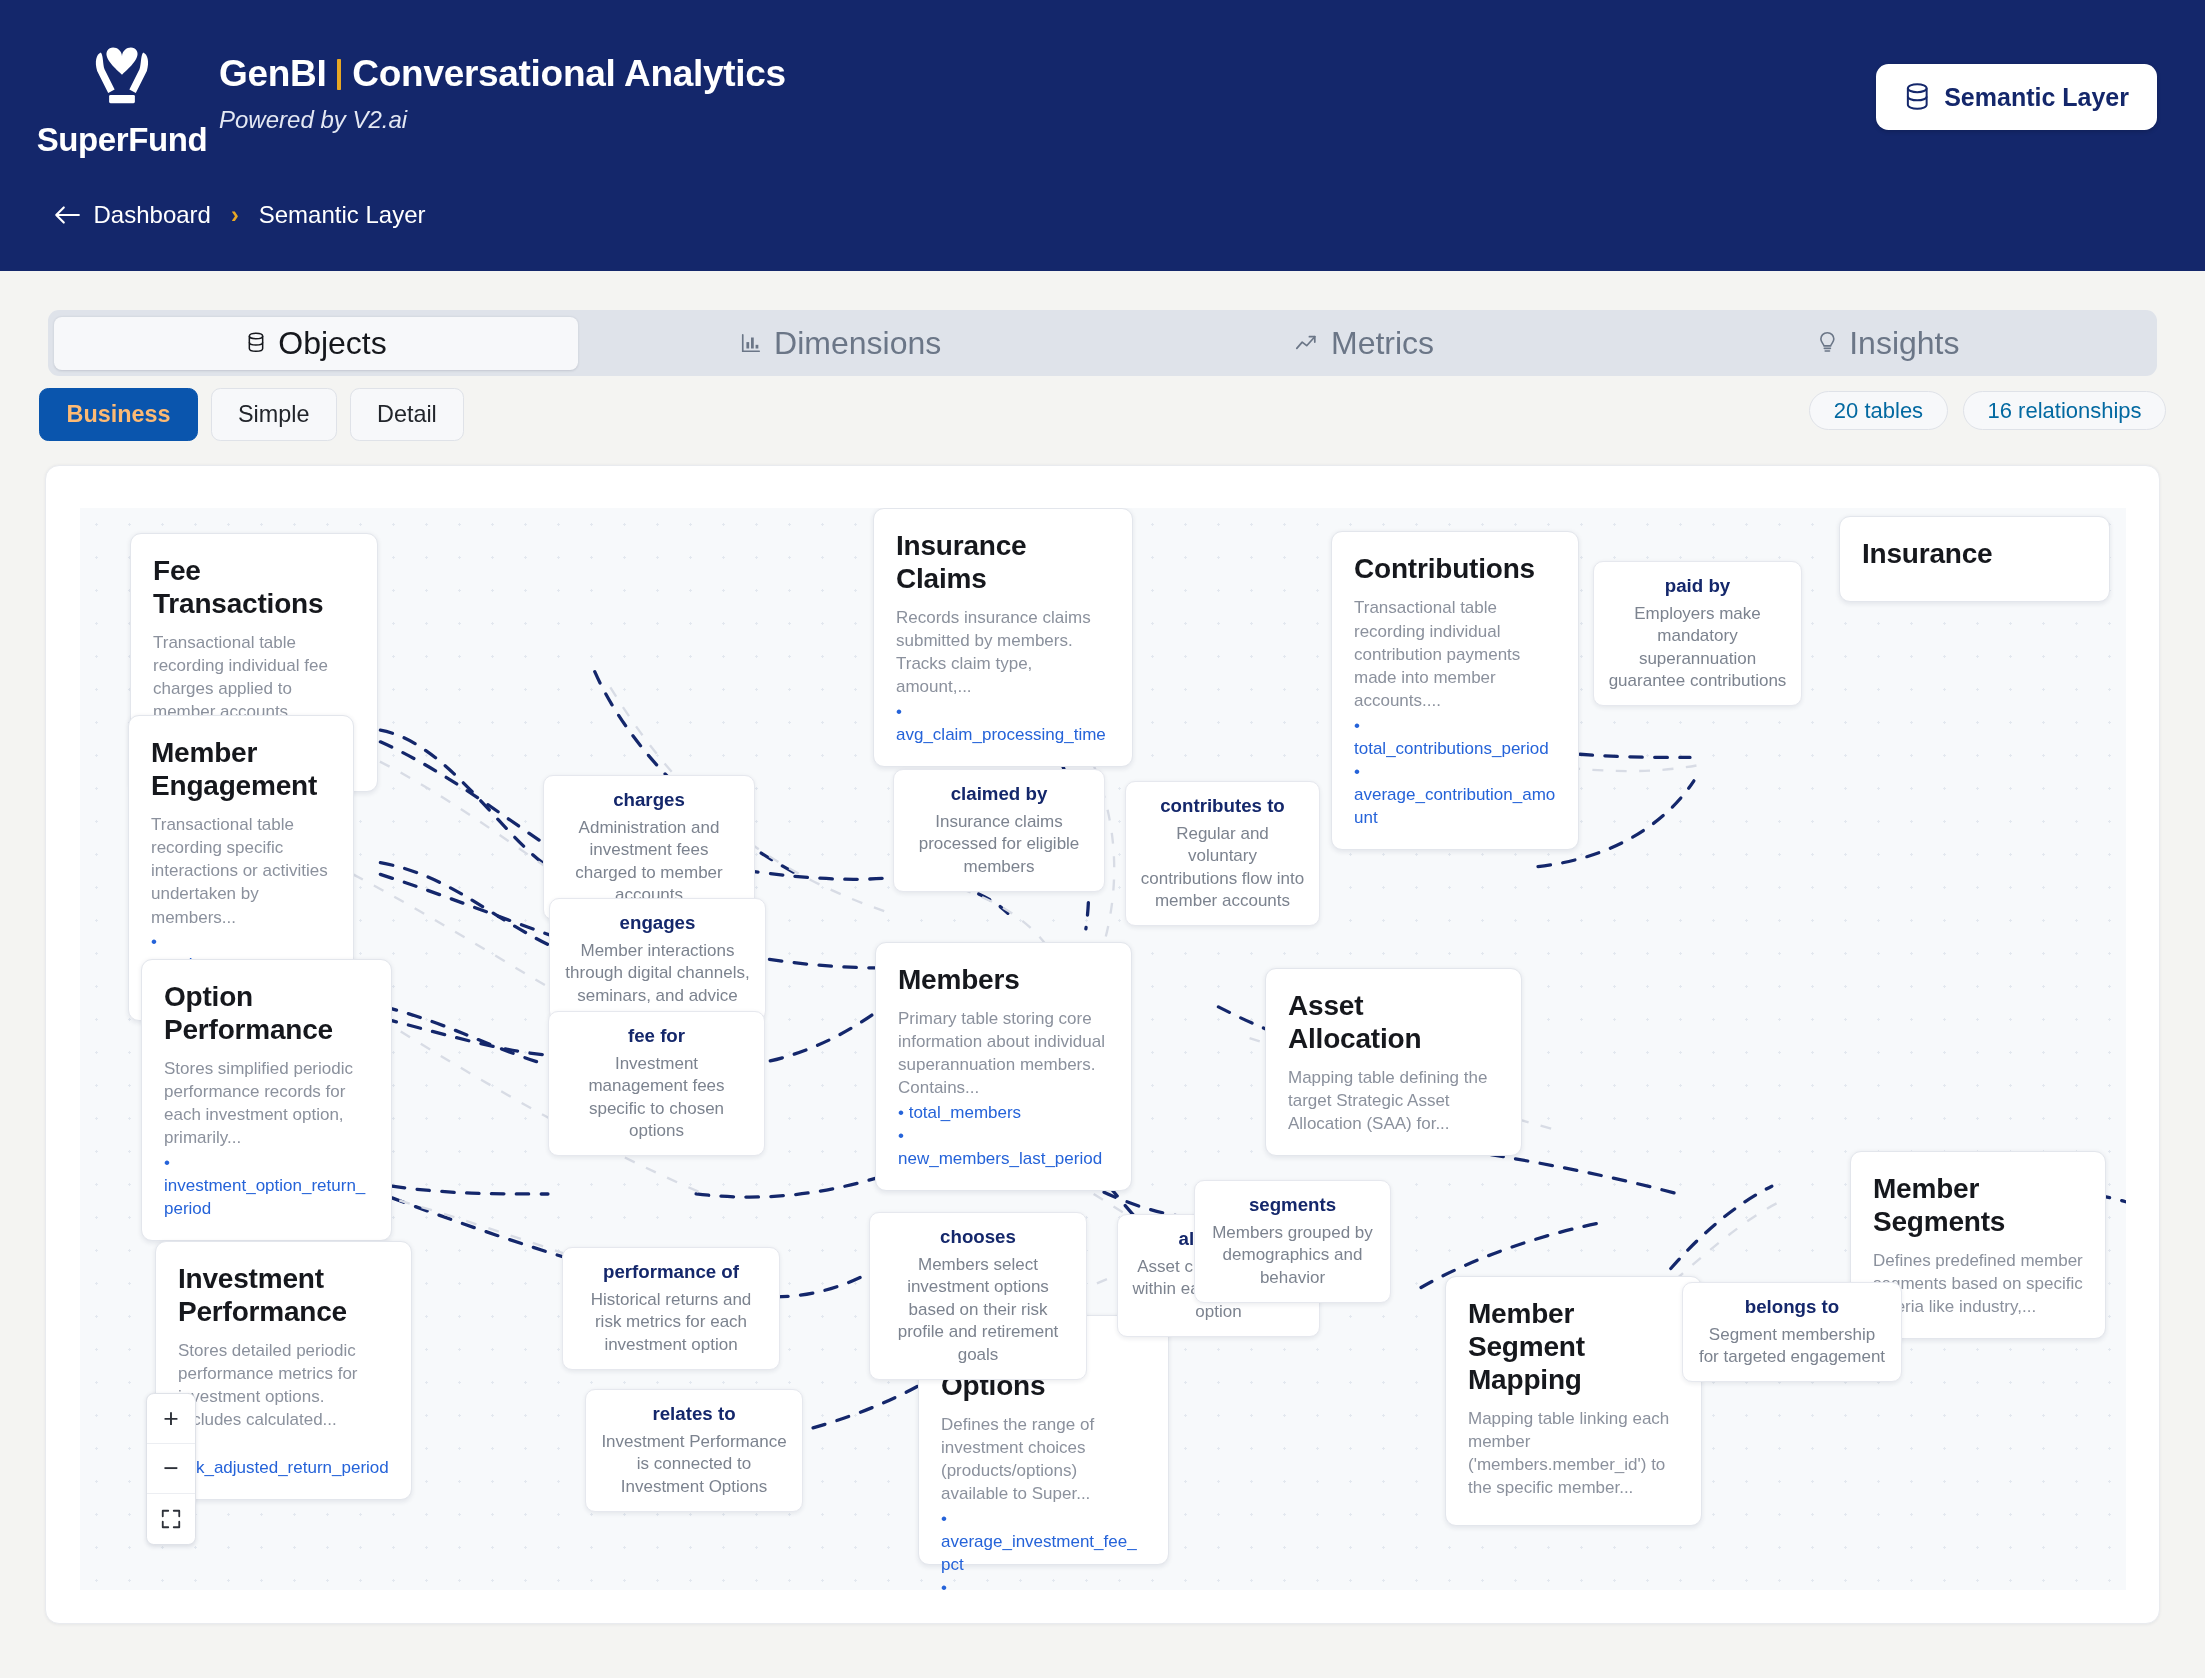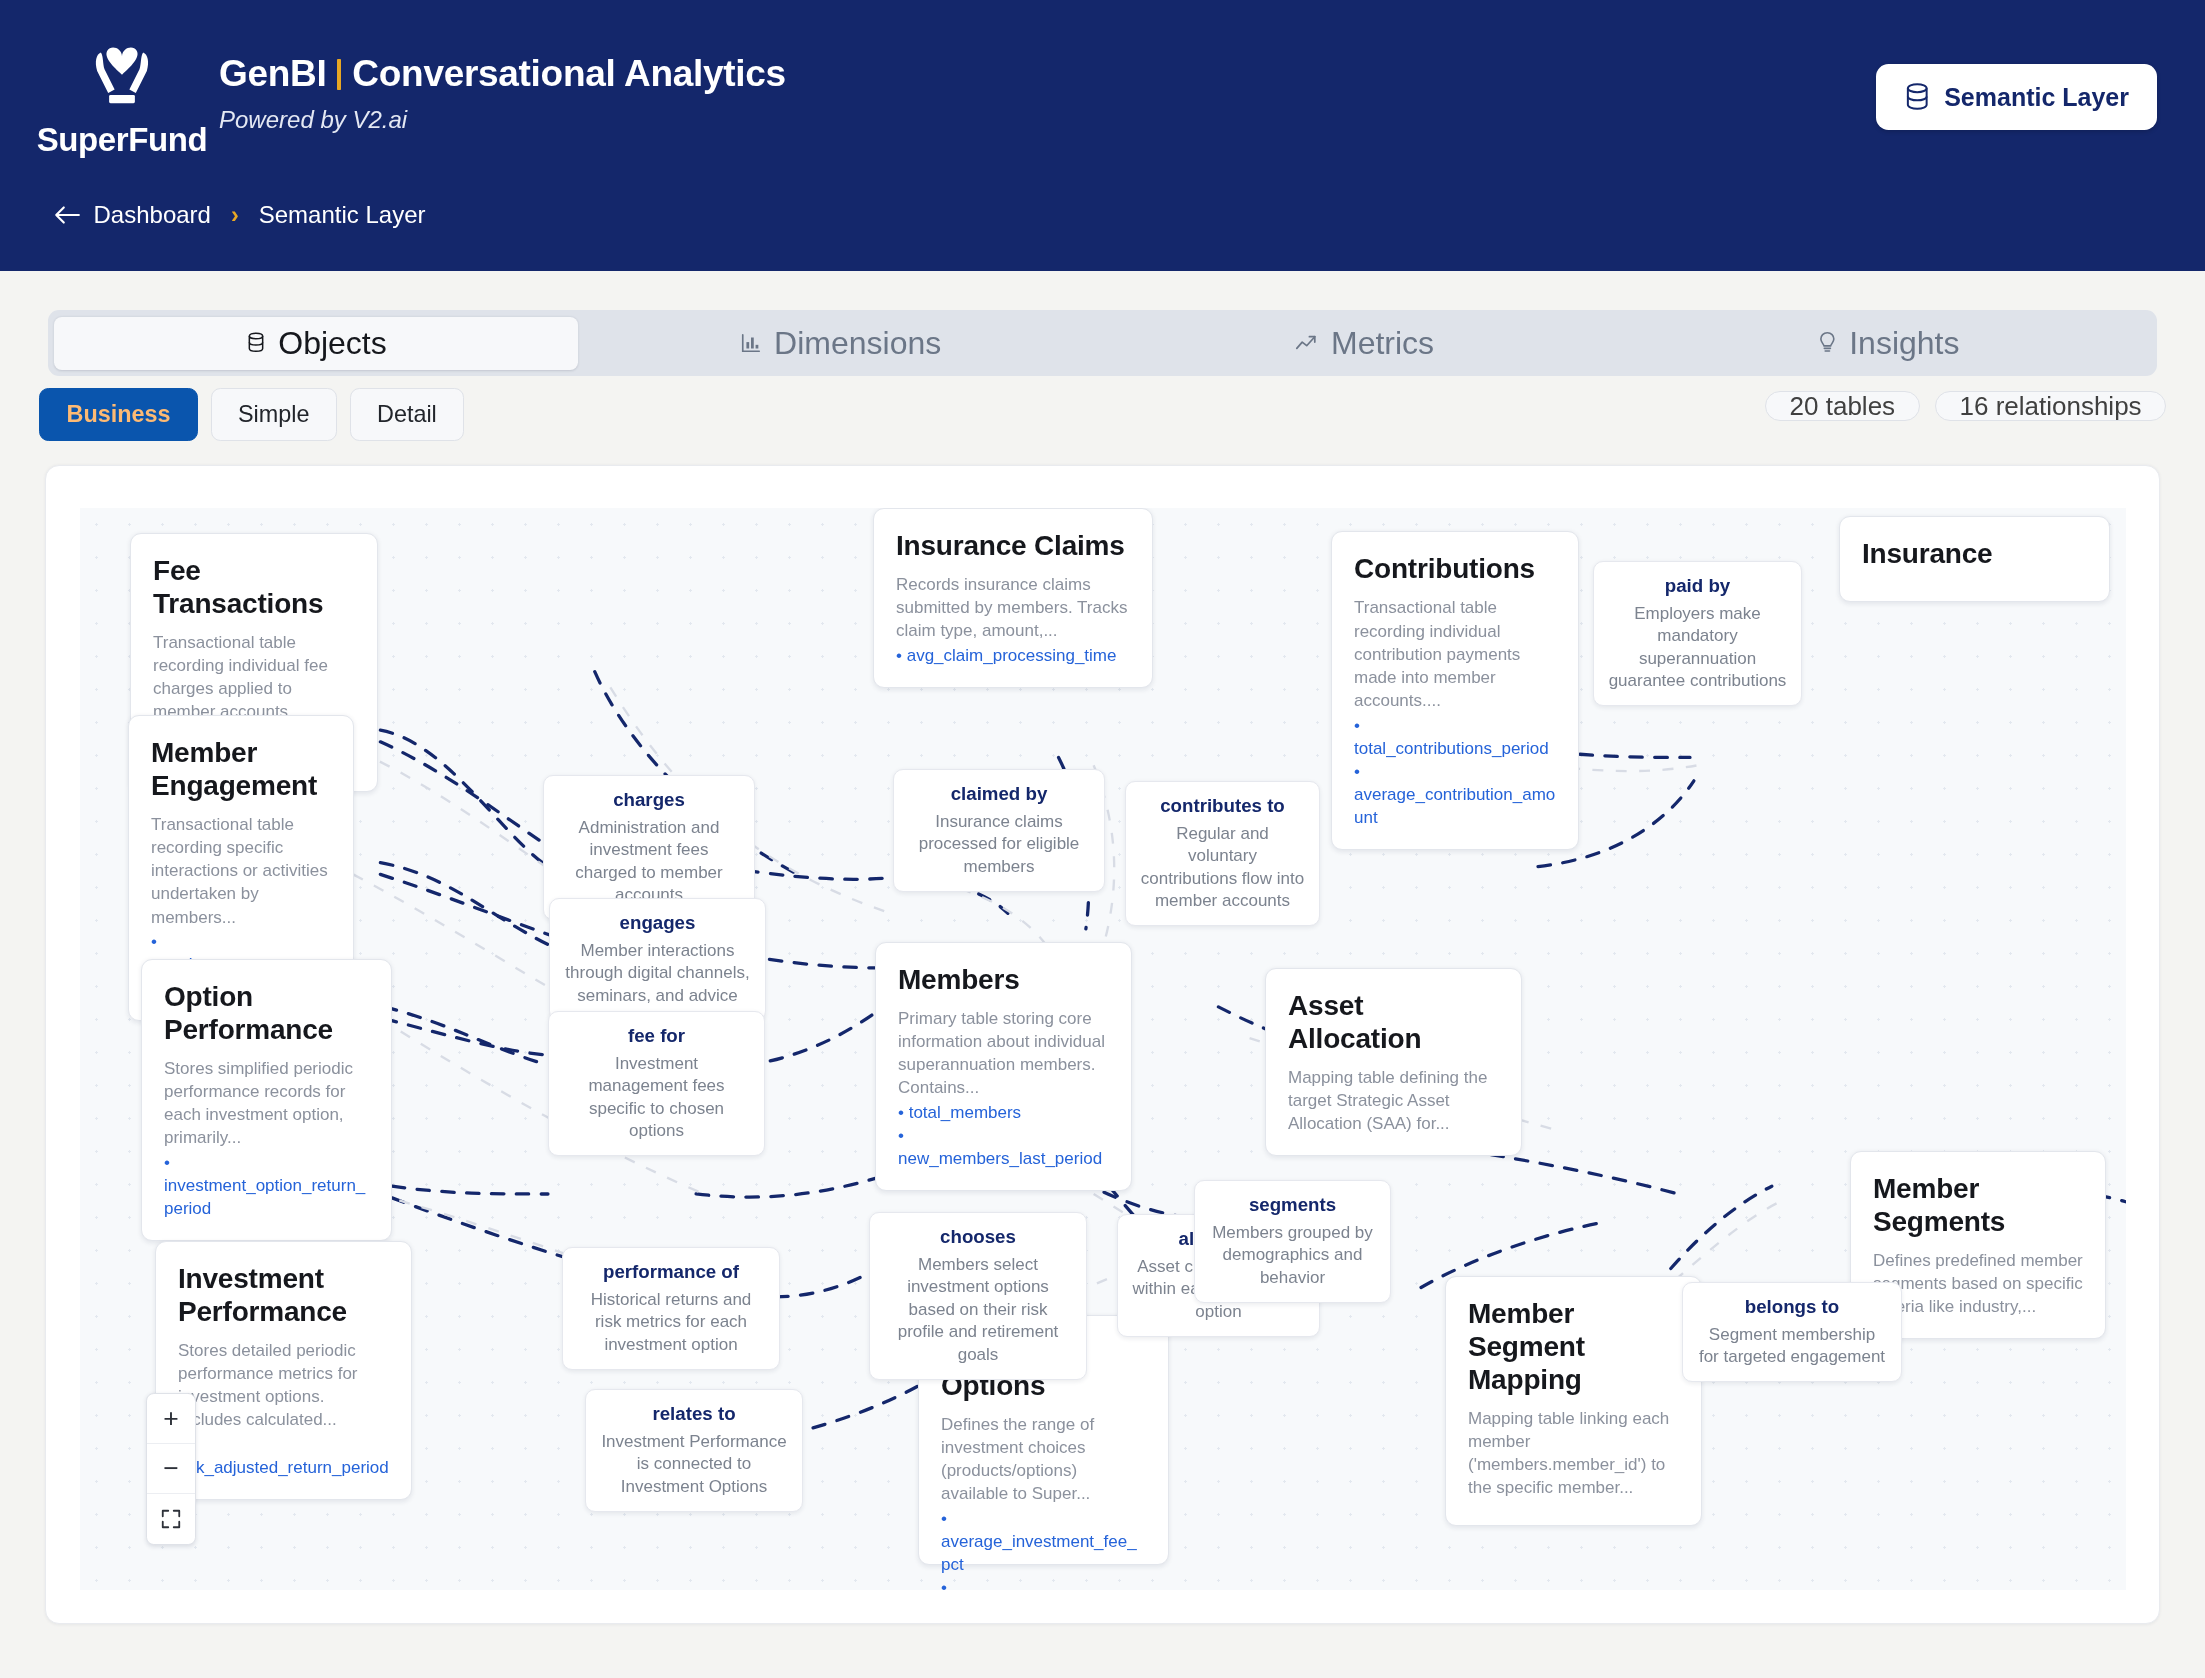--- a/index.html
+++ b/index.html
@@ -89,24 +89,24 @@
     height: 53px; padding: 0 26.5px; border-radius: 9.4px;
     display: flex; align-items: center; justify-content: center;
     font-size: 23.4px; color: #22252b;
     background: #f7f8fa; border: 1.2px solid #dfe2e8;
   }
   .seg-btn.on {
     background: #0a55ad; border-color: #0a55ad; color: #fdba74; font-weight: 700;
   }
   .counts { position: absolute; right: 0; top: 3.1px; display: flex; gap: 15.6px; }
   .count-pill {
-    height: 30px; padding: 0 23.4px; border-radius: 23.4px;
+    height: 39px; padding: 0 23.4px; border-radius: 23.4px;
     display: flex; align-items: center;
     border: 1.2px solid #dfe2e8; background: #f7f8fa;
-    font-size: 26px; color: #404040; white-space: nowrap;
+    font-size: 22px; color: #0369a1; white-space: nowrap;
   }
 
   
   .canvas-outer {
     position: absolute; left: 45px; top: 465px;
     width: 2115px; height: 1159px;
     background: #ffffff; border-radius: 14px;
     border: 0.8px solid #e9ebef;
     box-shadow: 0 0.8px 3.1px rgba(20,30,60,0.06);
     overflow: hidden;
@@ -350,21 +350,21 @@
     </div>
 
     <div class="node" style="left:75px; top:733px; width:257px;">
       <div class="n-title">Investment Performance</div>
       <div class="n-desc">Stores detailed periodic performance metrics for investment options. Includes calculated...</div>
       <div class="n-metrics">
         <div class="n-metric">risk_adjusted_return_period</div>
       </div>
     </div>
 
-    <div class="node" style="left:793px; top:0px; width:280px;">
+    <div class="node" style="left:793px; top:0px; width:260px;">
       <div class="n-title">Insurance Claims</div>
       <div class="n-desc">Records insurance claims submitted by members. Tracks claim type, amount,...</div>
       <div class="n-metrics">
         <div class="n-metric">avg_claim_processing_time</div>
       </div>
     </div>
 
     <div class="node" style="left:1251px; top:23.4px; width:248px;">
       <div class="n-title">Contributions</div>
       <div class="n-desc">Transactional table recording individual contribution payments made into member accounts....</div>

